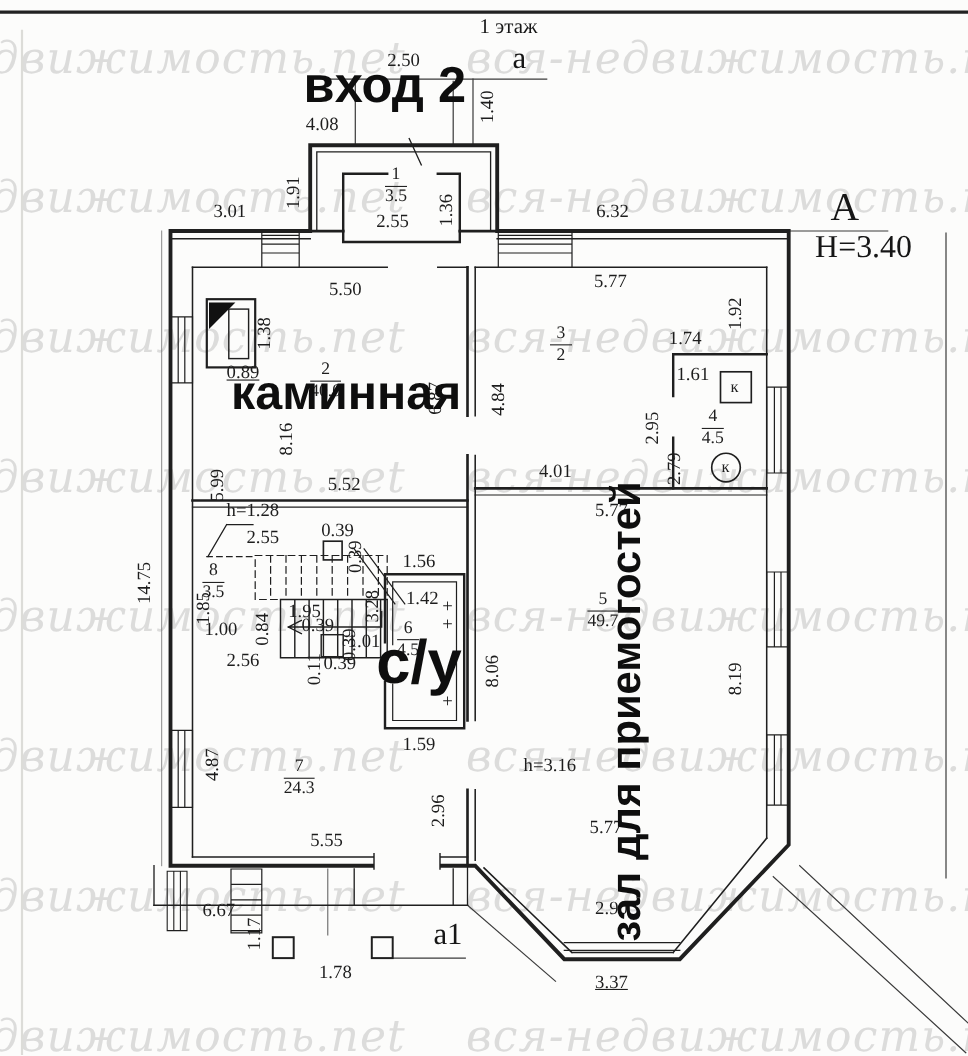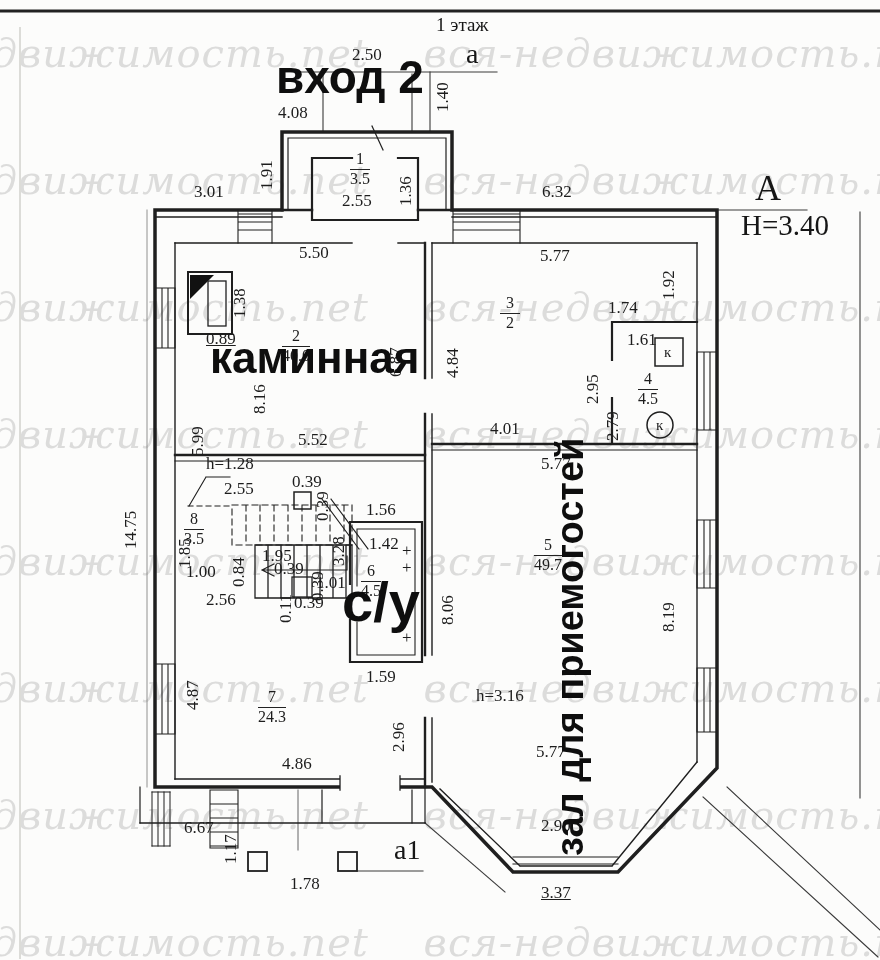--- a/index.html
+++ b/index.html
@@ -134,56 +134,56 @@
 
   <div class="dims">
       <span class="dim" style="left: 352px; top: 46px;">2.50</span>
       <span class="dim" style="left: 278px; top: 104px;">4.08</span>
       <span class="dim v" style="left: 434px; top: 112px;">1.40</span>
       <span class="dim v" style="left: 258px; top: 190px;">1.91</span>
       <span class="dim" style="left: 194px; top: 183px;">3.01</span>
       <span class="dim" style="left: 342px; top: 192px;">2.55</span>
       <span class="dim v" style="left: 397px; top: 206px;">1.36</span>
       <span class="dim" style="left: 542px; top: 183px;">6.32</span>
-      <span class="dim" style="left: 299px; top: 244px;">5.50</span>
+      <span class="dim" style="left: 299px; top: 254px;">5.50</span>
       <span class="dim v" style="left: 231px; top: 318px;">1.38</span>
       <span class="dim" style="left: 206px; top: 330px; text-decoration: underline;">0.89</span>
       <span class="dim v" style="left: 251px; top: 414px;">8.16</span>
       <span class="dim v" style="left: 387px; top: 377px;">6.87</span>
       <span class="dim v" style="left: 189px; top: 456px;">5.99</span>
       <span class="dim" style="left: 298px; top: 431px;">5.52</span>
       <span class="dim v" style="left: 122px; top: 549px;">14.75</span>
       <span class="dim" style="left: 540px; top: 247px;">5.77</span>
       <span class="dim v" style="left: 444px; top: 378px;">4.84</span>
       <span class="dim" style="left: 490px; top: 420px;">4.01</span>
       <span class="dim v" style="left: 584px; top: 404px;">2.95</span>
       <span class="dim v" style="left: 660px; top: 300px;">1.92</span>
       <span class="dim" style="left: 608px; top: 299px;">1.74</span>
-      <span class="dim" style="left: 615px; top: 331px; padding-left: 12px;">1.61</span>
+      <span class="dim" style="left: 615px; top: 331px;">1.61</span>
       <span class="dim v" style="left: 604px; top: 441px;">2.79</span>
       <span class="dim" style="left: 206px; top: 455px;">h=1.28</span>
       <span class="dim" style="left: 224px; top: 480px;">2.55</span>
       <span class="dim" style="left: 292px; top: 473px;">0.39</span>
       <span class="dim v" style="left: 314px; top: 521px;">0.39</span>
       <span class="dim v" style="left: 176px; top: 568px;">1.85</span>
       <span class="dim" style="left: 186px; top: 563px;">1.00</span>
       <span class="dim v" style="left: 230px; top: 587px;">0.84</span>
       <span class="dim" style="left: 262px; top: 547px;">1.95</span>
       <span class="dim" style="left: 274px; top: 560px;">0.39</span>
       <span class="dim" style="left: 206px; top: 591px;">2.56</span>
       <span class="dim v" style="left: 277px; top: 623px;">0.11</span>
       <span class="dim" style="left: 294px; top: 594px;">0.39</span>
       <span class="dim v" style="left: 309px; top: 601px;">0.39</span>
       <span class="dim" style="left: 316px; top: 574px;">1.01</span>
       <span class="dim" style="left: 366px; top: 501px;">1.56</span>
       <span class="dim v" style="left: 330px; top: 566px;">3.28</span>
       <span class="dim" style="left: 369px; top: 535px;">1.42</span>
       <span class="dim" style="left: 366px; top: 668px;">1.59</span>
       <span class="dim v" style="left: 184px; top: 710px;">4.87</span>
-      <span class="dim" style="left: 282px; top: 755px;">4.86</span>
+      <span class="dim" style="left: 282px; top: 755px;">5.55</span>
       <span class="dim v" style="left: 390px; top: 752px;">2.96</span>
       <span class="dim" style="left: 541px; top: 455px;">5.77</span>
       <span class="dim v" style="left: 439px; top: 625px;">8.06</span>
       <span class="dim v" style="left: 660px; top: 632px;">8.19</span>
       <span class="dim" style="left: 476px; top: 687px;">h=3.16</span>
       <span class="dim" style="left: 536px; top: 743px;">5.77</span>
       <span class="dim" style="left: 541px; top: 817px;">2.90</span>
       <span class="dim" style="left: 541px; top: 884px; text-decoration: underline;">3.37</span>
       <span class="dim" style="left: 184px; top: 819px;">6.67</span>
       <span class="dim v" style="left: 222px; top: 864px;">1.17</span>

